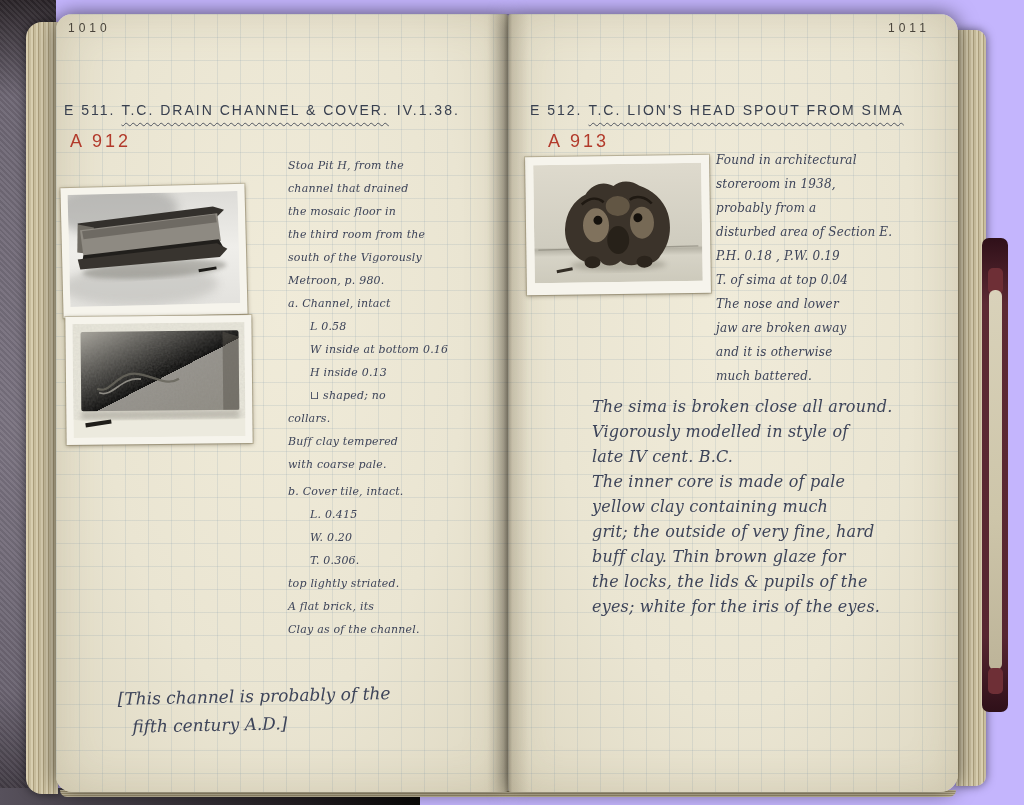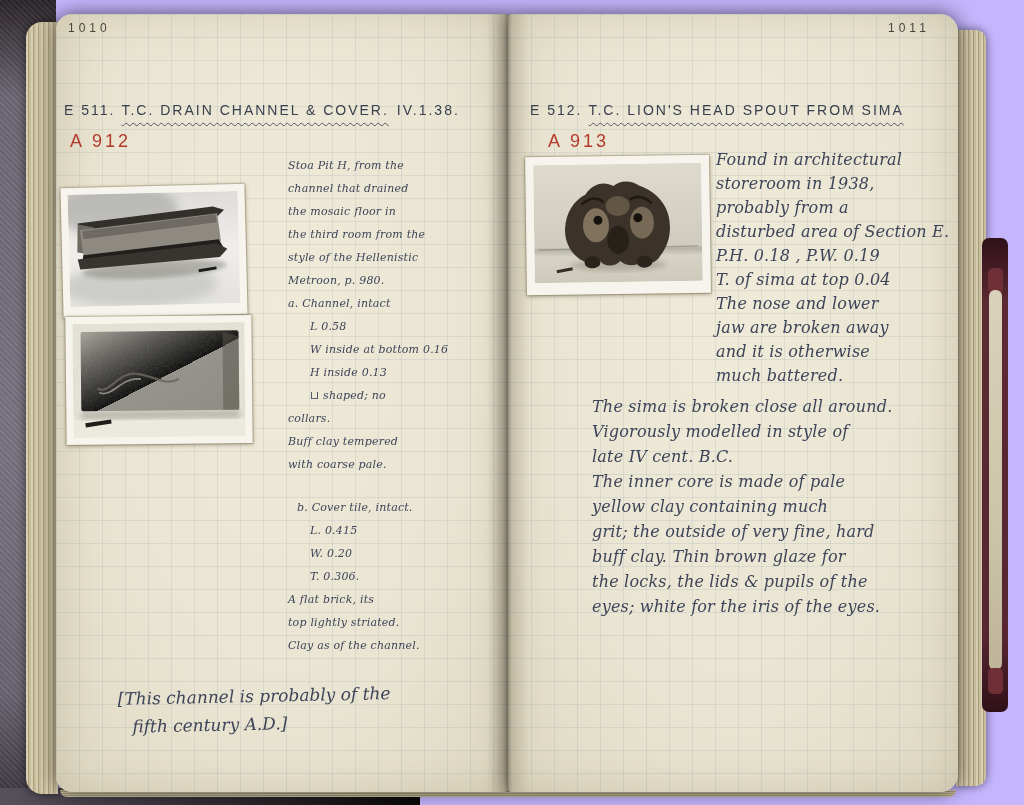--- a/index.html
+++ b/index.html
@@ -36,24 +36,24 @@
   
   .print{color:#3a4051;}
   .pagenum{position:absolute;top:7px;font-size:12px;letter-spacing:4px;color:#49443b;}
   .entry-header{position:absolute;top:88px;font-size:14px;letter-spacing:2px;white-space:nowrap;color:#39404f;}
   .entry-no{margin-right:6px;}
   .entry-title{text-decoration:underline;text-decoration-style:wavy;text-decoration-color:rgba(57,64,79,.85);text-decoration-thickness:1px;text-underline-offset:7px;margin-right:8px;}
   .accession{position:absolute;top:117px;font-size:18px;letter-spacing:3px;color:#b23a2b;}
   .hand{font-family:"DejaVu Serif",serif;font-style:italic;color:#3d4459;}
   .ln{white-space:nowrap;}
   .left-notes{position:absolute;left:232px;top:140px;width:222px;font-size:11px;line-height:23px;letter-spacing:.2px;}
-  .ind1{} .ind2{padding-left:22px;} .gap-top{margin-top:20px;padding-left:9px;}
+  .ind1{} .ind2{padding-left:22px;} .gap-top{margin-top:4px;}
   .footnote{position:absolute;left:62px;top:668px;font-size:17px;line-height:28px;transform:rotate(-1.2deg);}
   .footnote .l2{padding-left:14px;}
-  .right-col{position:absolute;left:208px;top:134px;width:242px;font-size:16px;line-height:24px;letter-spacing:.2px;}
+  .right-col{position:absolute;left:208px;top:134px;width:242px;font-size:12px;line-height:24px;letter-spacing:.2px;}
   .right-full{position:absolute;left:84px;top:380px;width:368px;font-size:16px;line-height:25px;letter-spacing:.2px;}
   
   .photo{position:absolute;background:#f6f4ec;box-sizing:border-box;padding:7px;
     box-shadow:0 1px 4px rgba(60,48,24,.5), 0 0 0 1px rgba(175,165,135,.55);}
   .photo svg{display:block;width:100%;height:100%;}
   .photo.p1{left:6px;top:172px;width:184px;height:130px;padding-bottom:11px;transform:rotate(-1.4deg);}
   .photo.p2{left:10px;top:302px;width:186px;height:128px;transform:rotate(-.6deg);}
   .photo.p3{left:18px;top:142px;width:184px;height:138px;padding:8px 8px 12px;transform:rotate(-.8deg);}
 </style>
 </head>
@@ -135,36 +135,36 @@
         <path d="M150,9 L166,14 L166,86 L150,86 Z" fill="#57544c" opacity=".5"></path>
         <rect x="12" y="96" width="26" height="4" fill="#1f1d19" transform="rotate(-8 25 98)"></rect>
       </svg>
     </div>
 
     <div class="left-notes hand">
       <div class="ln">Stoa Pit H, from the</div>
       <div class="ln">channel that drained</div>
       <div class="ln">the mosaic floor in</div>
       <div class="ln">the third room from the</div>
-      <div class="ln">style of the Hellenistic</div>
+      <div class="ln">south of the Vigorously</div>
       <div class="ln">Metroon, p. 980.</div>
       <div class="ln">a. Channel, intact</div>
       <div class="ln ind2">L 0.58</div>
       <div class="ln ind2">W inside at bottom 0.16</div>
       <div class="ln ind2">H inside 0.13</div>
       <div class="ln ind2">⊔ shaped; no</div>
       <div class="ln ind1">collars.</div>
       <div class="ln ind1">Buff clay tempered</div>
       <div class="ln ind1">with coarse pale.</div>
       <div class="ln gap-top">b. Cover tile, intact.</div>
       <div class="ln ind2">L. 0.415</div>
       <div class="ln ind2">W. 0.20</div>
       <div class="ln ind2">T. 0.306.</div>
+      <div class="ln ind1">top lightly striated.</div>
       <div class="ln ind1">A flat brick, its</div>
-      <div class="ln ind1">top lightly striated.</div>
       <div class="ln ind1">Clay as of the channel.</div>
     </div>
 
     <div class="footnote hand">
       <div class="ln">[This channel is probably of the</div>
       <div class="ln l2">fifth century A.D.]</div>
     </div>
   </div>
 
   <div class="page right">

